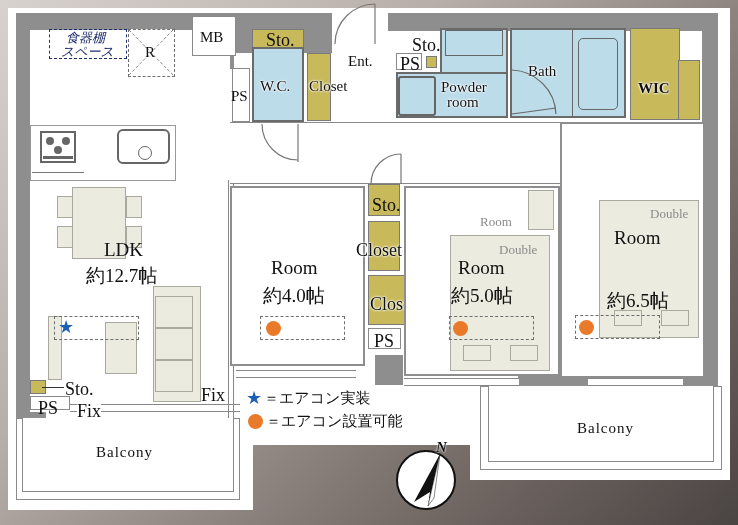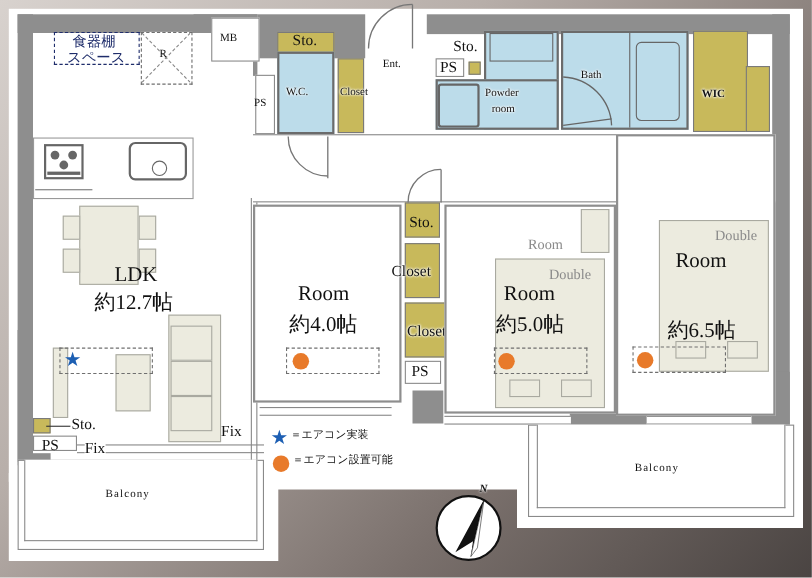--- a/index.html
+++ b/index.html
@@ -11,25 +11,25 @@
   .paper { position:absolute; background:#fff; }
   .abs { position:absolute; box-sizing:border-box; }
   .wall { position:absolute; background:#8e8e8e; }
   .floor { position:absolute; background:#fff; border:2px solid #8e8e8e; box-sizing:border-box; }
   .thin { position:absolute; background:#fff; border:1.5px solid #8a8a8a; box-sizing:border-box; }
   .wet { position:absolute; background:#bcdcea; border:2px solid #6b6b6b; box-sizing:border-box; }
   .closet { position:absolute; background:#c8b95b; border:1.5px solid #7a7a7a; box-sizing:border-box; }
   .furn { position:absolute; background:#ecebdf; border:1.5px solid #a9a9a0; box-sizing:border-box; }
   .dash { position:absolute; border:1.5px dashed #6f6f6f; box-sizing:border-box; }
   .lbl { position:absolute; color:#111; white-space:nowrap; line-height:1; }
-  .lbl.sm { font-size:14px; }
-  .lbl.md { font-size:10px; }
+  .lbl.sm { font-size:18px; }
+  .lbl.md { font-size:15px; }
   .lbl.lg { font-size:19px; text-align:center; }
   .lbl.grey { color:#8a8a8a; font-size:13px; }
-  .lbl.navy { color:#1f2d6b; font-size:13px; line-height:14px; }
+  .lbl.navy { color:#1f2d6b; font-size:13px; line-height:14px;font-style:italic; }
   .lbl.halo { text-shadow: 0 0 2px #fff, 0 0 2px #fff, 0 0 3px #fff; }
   .orange-dot { position:absolute; width:15px; height:15px; border-radius:50%; background:#e87a2a; }
   .star { position:absolute; color:#1d5fb3; font-size:18px; line-height:1; }
   .win { position:absolute; background:#fff; border-top:1.5px solid #888; border-bottom:1.5px solid #888; box-sizing:border-box; }
 </style>
 </head>
 <body>
 
 <div class="paper" style="left:8px;top:8px;width:722px;height:430px;"></div>
 <div class="paper" style="left:8px;top:430px;width:245px;height:80px;"></div>

